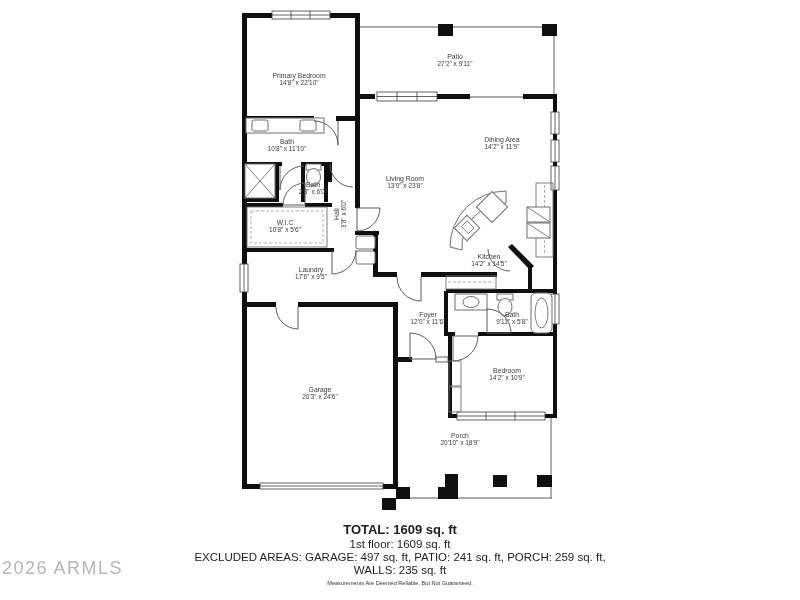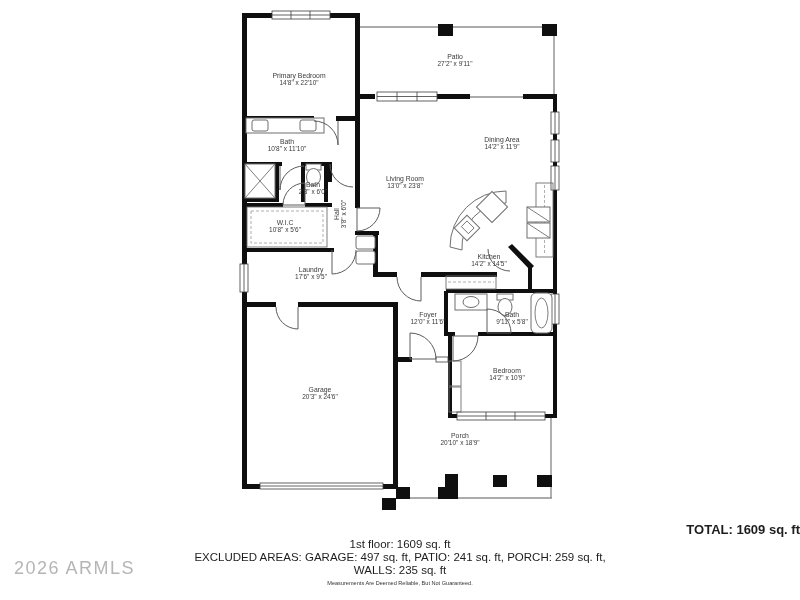--- a/index.html
+++ b/index.html
@@ -13,24 +13,24 @@
   .fix{fill:#ffffff;stroke:#6f6f6f;stroke-width:1;}
   .fixl{stroke:#6f6f6f;stroke-width:0.9;fill:none;}
   .dash{stroke:#9a9a9a;stroke-width:0.8;fill:none;stroke-dasharray:3 2;}
   .door{stroke:#5c5c5c;stroke-width:1;fill:none;}
   .room-label{position:absolute;color:var(--label,#3a3a3a);text-align:center;
       line-height:1.18;white-space:nowrap;transform:translate(-50%,-50%) scale(0.72);}
   .room-label .rname{font-size:9.5px;}
   .room-label .rdims{font-size:9px;}
   .room-label.rot{transform:translate(-50%,-50%) rotate(-90deg) scale(0.72);}
   .summary{position:absolute;left:0;top:522px;width:800px;text-align:center;color:#1d1d1d;}
-  .sum-total{font-size:13px;font-weight:bold;text-align:right;}
+  .sum-total{font-size:13px;font-weight:bold;}
   .sum-line{font-size:11.5px;margin-top:1px;}
   .sum-disclaimer{font-size:9px;margin-top:4px;transform:scale(0.62);transform-origin:center top;color:#333;}
-  .watermark{position:absolute;left:14px;top:558px;font-size:18px;letter-spacing:1.5px;
+  .watermark{position:absolute;left:2px;top:558px;font-size:18px;letter-spacing:1.5px;
       color:var(--watermark,#b5b5b5);}
 </style>
 </head>
 <body>
 
 <div id="page">
 
   <svg width="800" height="600" viewBox="0 0 800 600">
 
     <g>

